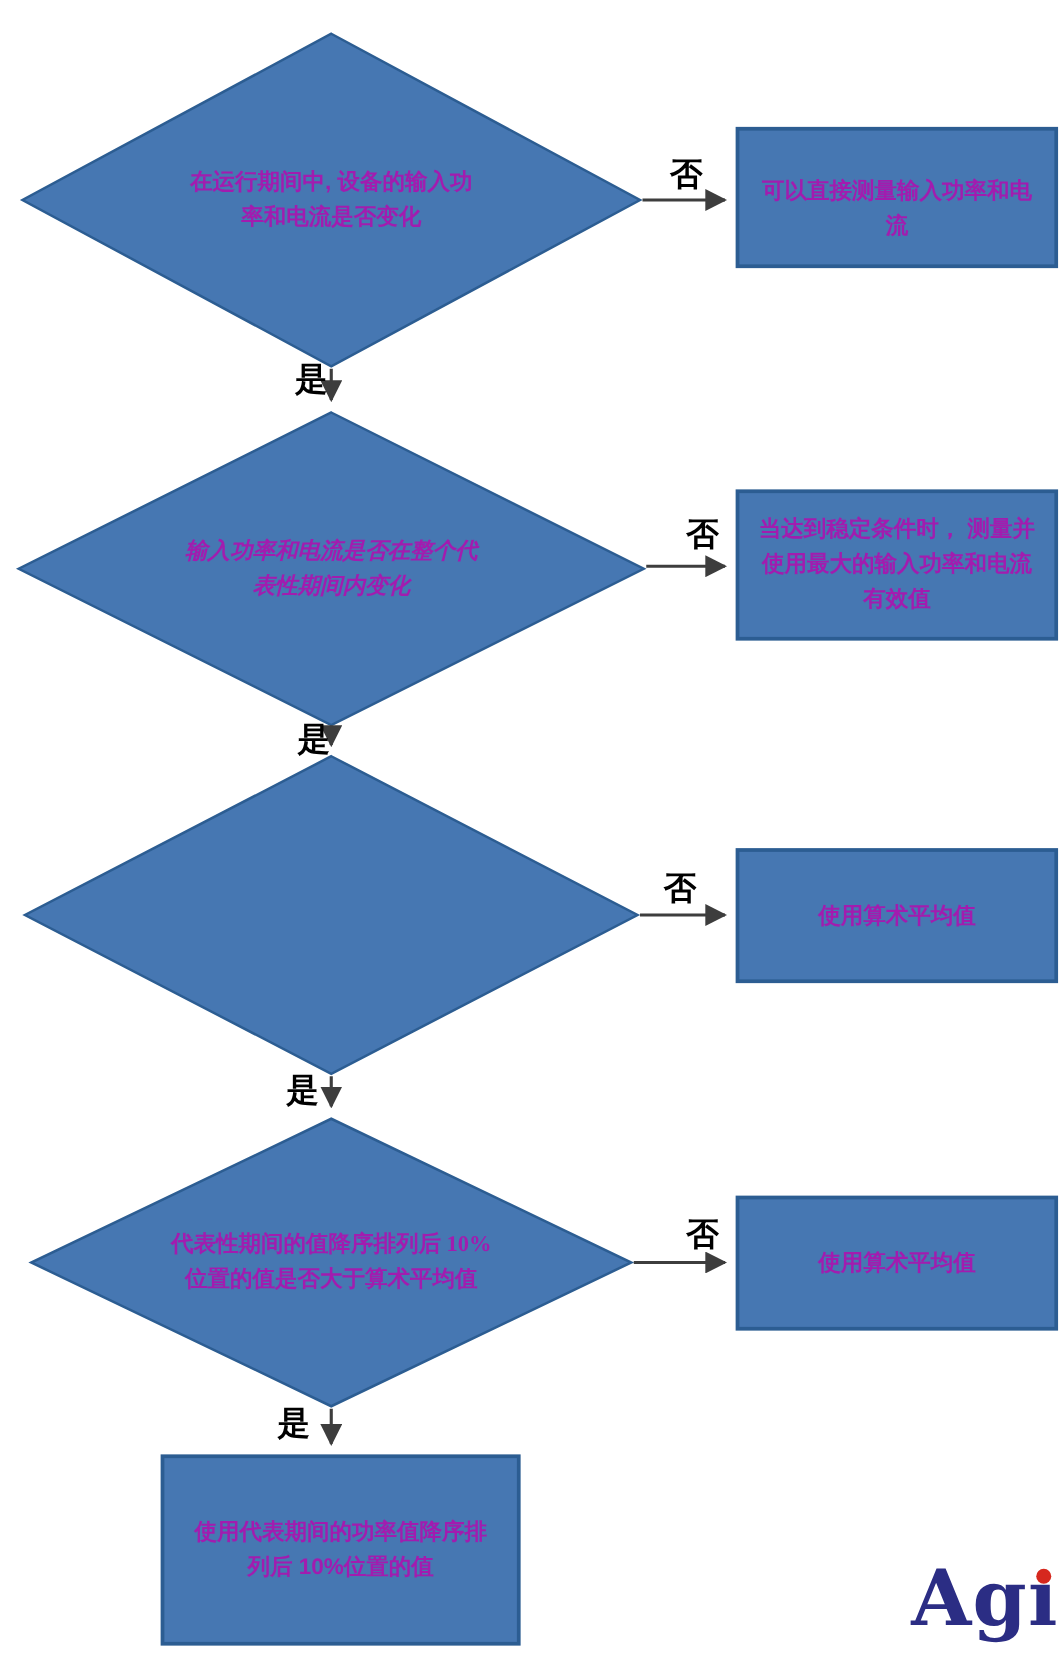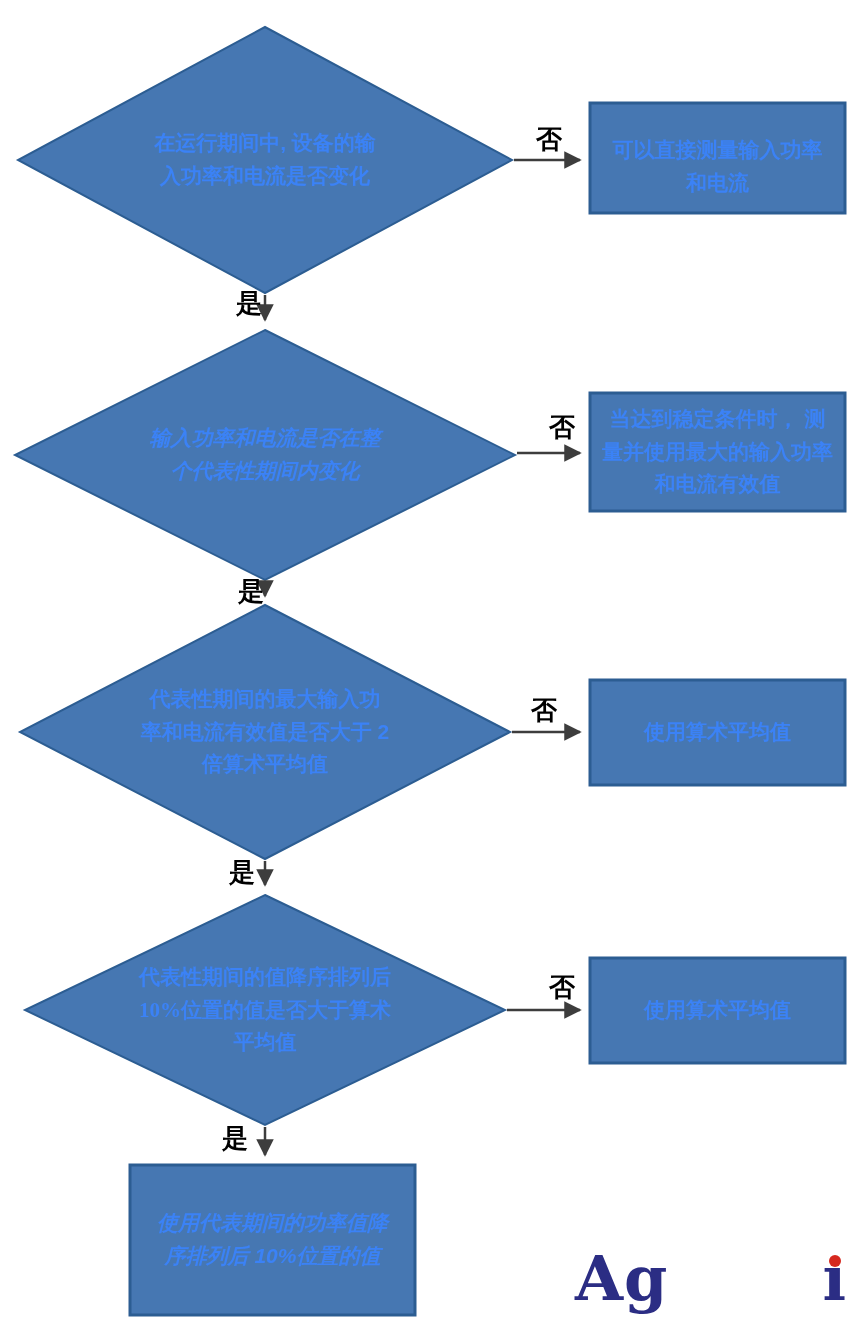--- a/index.html
+++ b/index.html
@@ -8,47 +8,46 @@
     width:847px;height:1337px;
     background:#ffffff;
     font-family:"Liberation Sans","DejaVu Sans",sans-serif;
     overflow:hidden;
   }
   svg.layer{position:absolute;left:0;top:0;}
   .node-text{
     position:absolute;
     display:flex;align-items:center;justify-content:center;
     text-align:center;
-    color:#3b82f6;
+    color:#a21caf;
     font-weight:bold;
-    font-size:21px;
+    font-size:18px;
     line-height:1.55;
     z-index:2;
   }
   .edge-label{
     position:absolute;
     width:34px;height:30px;
     display:flex;align-items:center;justify-content:center;
     color:#000000;
     font-weight:bold;
     font-size:26px;
     z-index:2;
   }
   .logo{
     position:absolute;
     left:575px;top:1236px;
     width:272px;height:84px;
-    display:flex;align-items:center;justify-content:space-between;
+    display:flex;align-items:center;justify-content:flex-end;
     font-family:"DejaVu Serif","Liberation Serif",serif;
     font-weight:bold;
     font-size:62px;
     color:#2b2d84;
     letter-spacing:1px;
     z-index:2;
-    gap:40px;
   }
   .logo-i{
     position:relative;
     display:inline-block;
   }
   .logo-i::after{
     content:"";
     position:absolute;
     left:50%;
     transform:translateX(-50%);
@@ -86,28 +85,27 @@
     <line x1="517" y1="453" x2="580" y2="453" stroke="#3d3d3d" stroke-width="2.5" marker-end="url(#arrow)"></line>
     <line x1="265" y1="582" x2="265" y2="596" stroke="#3d3d3d" stroke-width="2.5" marker-end="url(#arrow)"></line>
     <line x1="512" y1="732" x2="580" y2="732" stroke="#3d3d3d" stroke-width="2.5" marker-end="url(#arrow)"></line>
     <line x1="265" y1="861" x2="265" y2="885" stroke="#3d3d3d" stroke-width="2.5" marker-end="url(#arrow)"></line>
     <line x1="507" y1="1010" x2="580" y2="1010" stroke="#3d3d3d" stroke-width="2.5" marker-end="url(#arrow)"></line>
     <line x1="265" y1="1127" x2="265" y2="1155" stroke="#3d3d3d" stroke-width="2.5" marker-end="url(#arrow)"></line>
   </svg>
 
   <div class="node-text" style="left:145px;top:105px;width:240px;height:110px;">在运行期间中, 设备的输入功率和电流是否变化</div>
   <div class="node-text" style="left:145px;top:400px;width:240px;height:110px;font-style:italic;">输入功率和电流是否在整个代表性期间内变化</div>
-  <div class="node-text" style="left:140px;top:667px;width:250px;height:130px;">代表性期间的最大输入功率和电流有效值是否大于 2 倍算术平均值</div>
   <div class="node-text" style="left:135px;top:945px;width:260px;height:130px;font-family:Liberation Serif, serif;">代表性期间的值降序排列后 10%位置的值是否大于算术平均值</div>
 
   <div class="node-text" style="left:590px;top:103px;width:255px;height:128px;padding:0 14px;box-sizing:border-box;">可以直接测量输入功率和电流</div>
   <div class="node-text" style="left:590px;top:393px;width:255px;height:118px;padding:12px 12px;box-sizing:border-box;">当达到稳定条件时， 测量并使用最大的输入功率和电流有效值</div>
   <div class="node-text" style="left:590px;top:680px;width:255px;height:105px;padding:0 14px;box-sizing:border-box;">使用算术平均值</div>
   <div class="node-text" style="left:590px;top:958px;width:255px;height:105px;padding:0 14px;box-sizing:border-box;">使用算术平均值</div>
-  <div class="node-text" style="left:130px;top:1165px;width:285px;height:150px;padding:0 18px;box-sizing:border-box;font-style:italic;">使用代表期间的功率值降序排列后 10%位置的值</div>
+  <div class="node-text" style="left:130px;top:1165px;width:285px;height:150px;padding:0 18px;box-sizing:border-box;">使用代表期间的功率值降序排列后 10%位置的值</div>
 
   <div class="edge-label" style="left:532px;top:124px;">否</div>
   <div class="edge-label" style="left:232px;top:288px;">是</div>
   <div class="edge-label" style="left:545px;top:412px;">否</div>
   <div class="edge-label" style="left:234px;top:576px;">是</div>
   <div class="edge-label" style="left:527px;top:695px;">否</div>
   <div class="edge-label" style="left:225px;top:857px;">是</div>
   <div class="edge-label" style="left:545px;top:972px;">否</div>
   <div class="edge-label" style="left:218px;top:1123px;">是</div>
 

